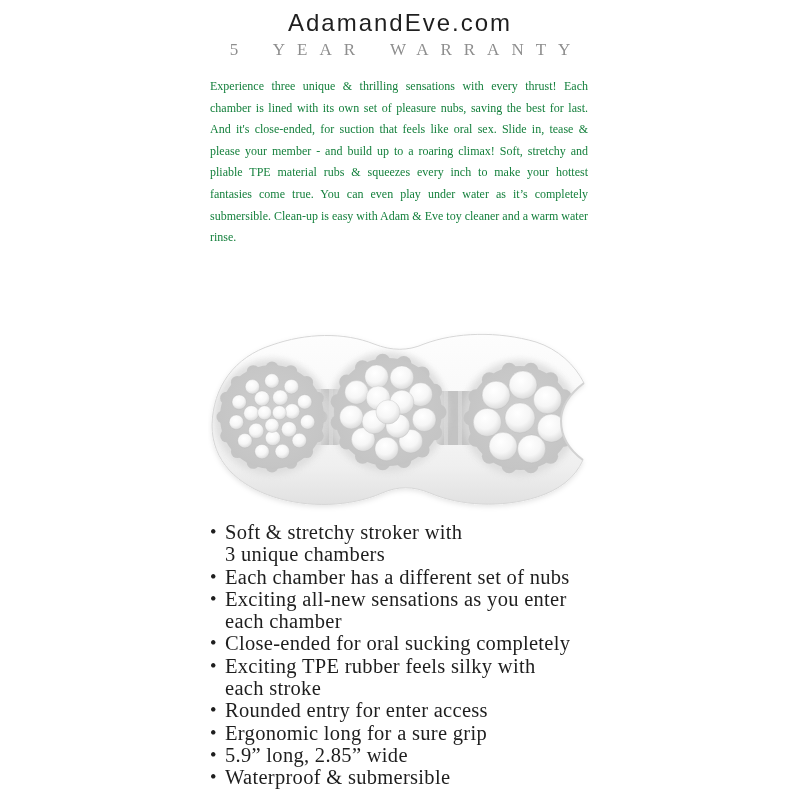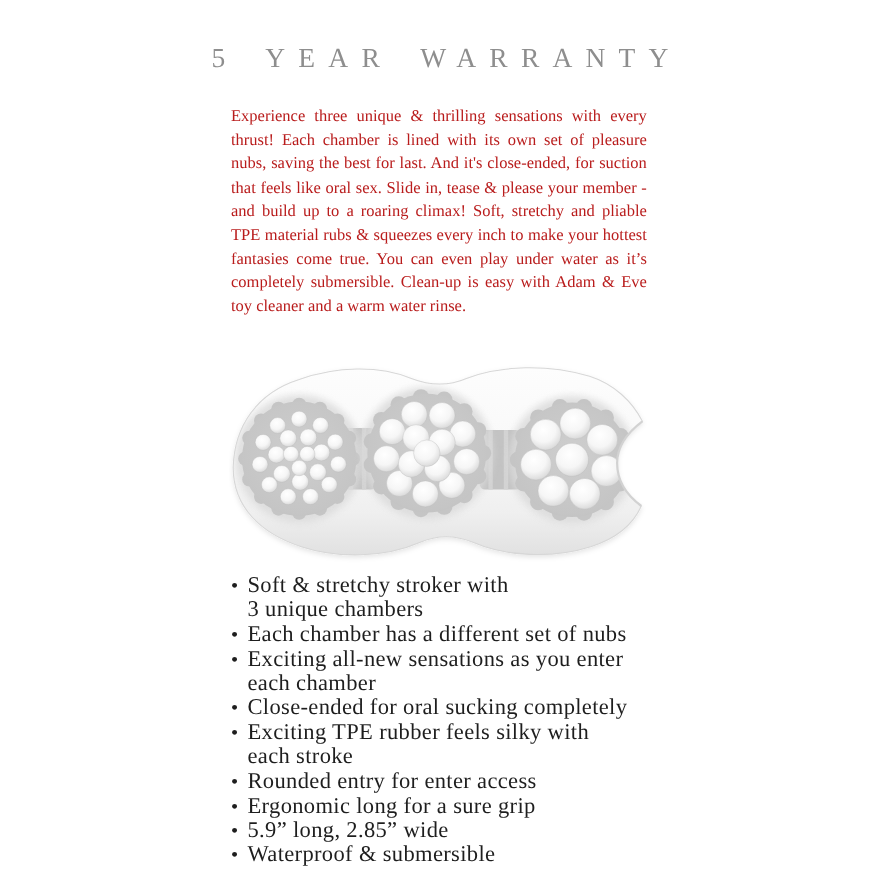--- a/index.html
+++ b/index.html
@@ -8,43 +8,44 @@
     position:relative; width:800px; height:800px; background:#ffffff;
     overflow:hidden; font-family:"Liberation Serif", serif; color:#1e1e1e;
   }
   .site-title {
     position:absolute; top:9px; left:0; width:100%; text-align:center;
     font-family:"Liberation Sans", sans-serif; font-size:24px; font-weight:400;
     letter-spacing:2px; color:#1f1f1f;
   }
   .warranty {
     position:absolute; top:40px; left:0; width:100%; text-align:center;
-    font-family:"Liberation Serif", serif; font-size:25px; font-weight:400;
+    font-family:"Liberation Serif", serif; font-size:17px; font-weight:400;
     letter-spacing:12px; word-spacing:7px; color:#8e8e8e; padding-left:12px;
   }
   .description {
-    position:absolute; left:210px; top:96px; width:378px;
-    font-size:15px; line-height:21.6px; text-align:justify; color:#b91c1c;
+    position:absolute; left:210px; top:76px; width:378px;
+    font-size:12px; line-height:21.6px; text-align:justify; color:#15803d;
   }
   .illustration {
     position:absolute; left:208px; top:329px; width:384px; height:186px;
   }
   .features {
     position:absolute; left:210px; top:521px; width:388px;
     font-size:20.5px; line-height:22.3px; letter-spacing:0.3px; color:#1e1e1e;
   }
   .feature { display:flex; }
   .bullet { flex:0 0 15px; font-size:0.9em; }
   .ftext { white-space:pre-line; flex:1 1 auto; }
 </style>
 </head>
 <body>
 
 <div class="page">
 
+  <div class="site-title">AdamandEve.com</div>
 
   <div class="warranty">5 YEAR WARRANTY</div>
 
   <p class="description">Experience three unique &amp; thrilling sensations with every thrust! Each chamber is lined with its own set of pleasure nubs, saving the best for last. And it's close-ended, for suction that feels like oral sex. Slide in, tease &amp; please your member - and build up to a roaring climax! Soft, stretchy and pliable TPE material rubs &amp; squeezes every inch to make your hottest fantasies come true. You can even play under water as it’s completely submersible. Clean-up is easy with Adam &amp; Eve toy cleaner and a warm water rinse.</p>
 
   <svg class="illustration" viewBox="0 0 384 186" xmlns="http://www.w3.org/2000/svg" aria-hidden="true">
     <defs>
       <linearGradient id="bodyG" x1="0" y1="0" x2="0" y2="1">
         <stop offset="0" stop-color="#fdfdfd"></stop>
         <stop offset="0.45" stop-color="#f8f8f8"></stop>

